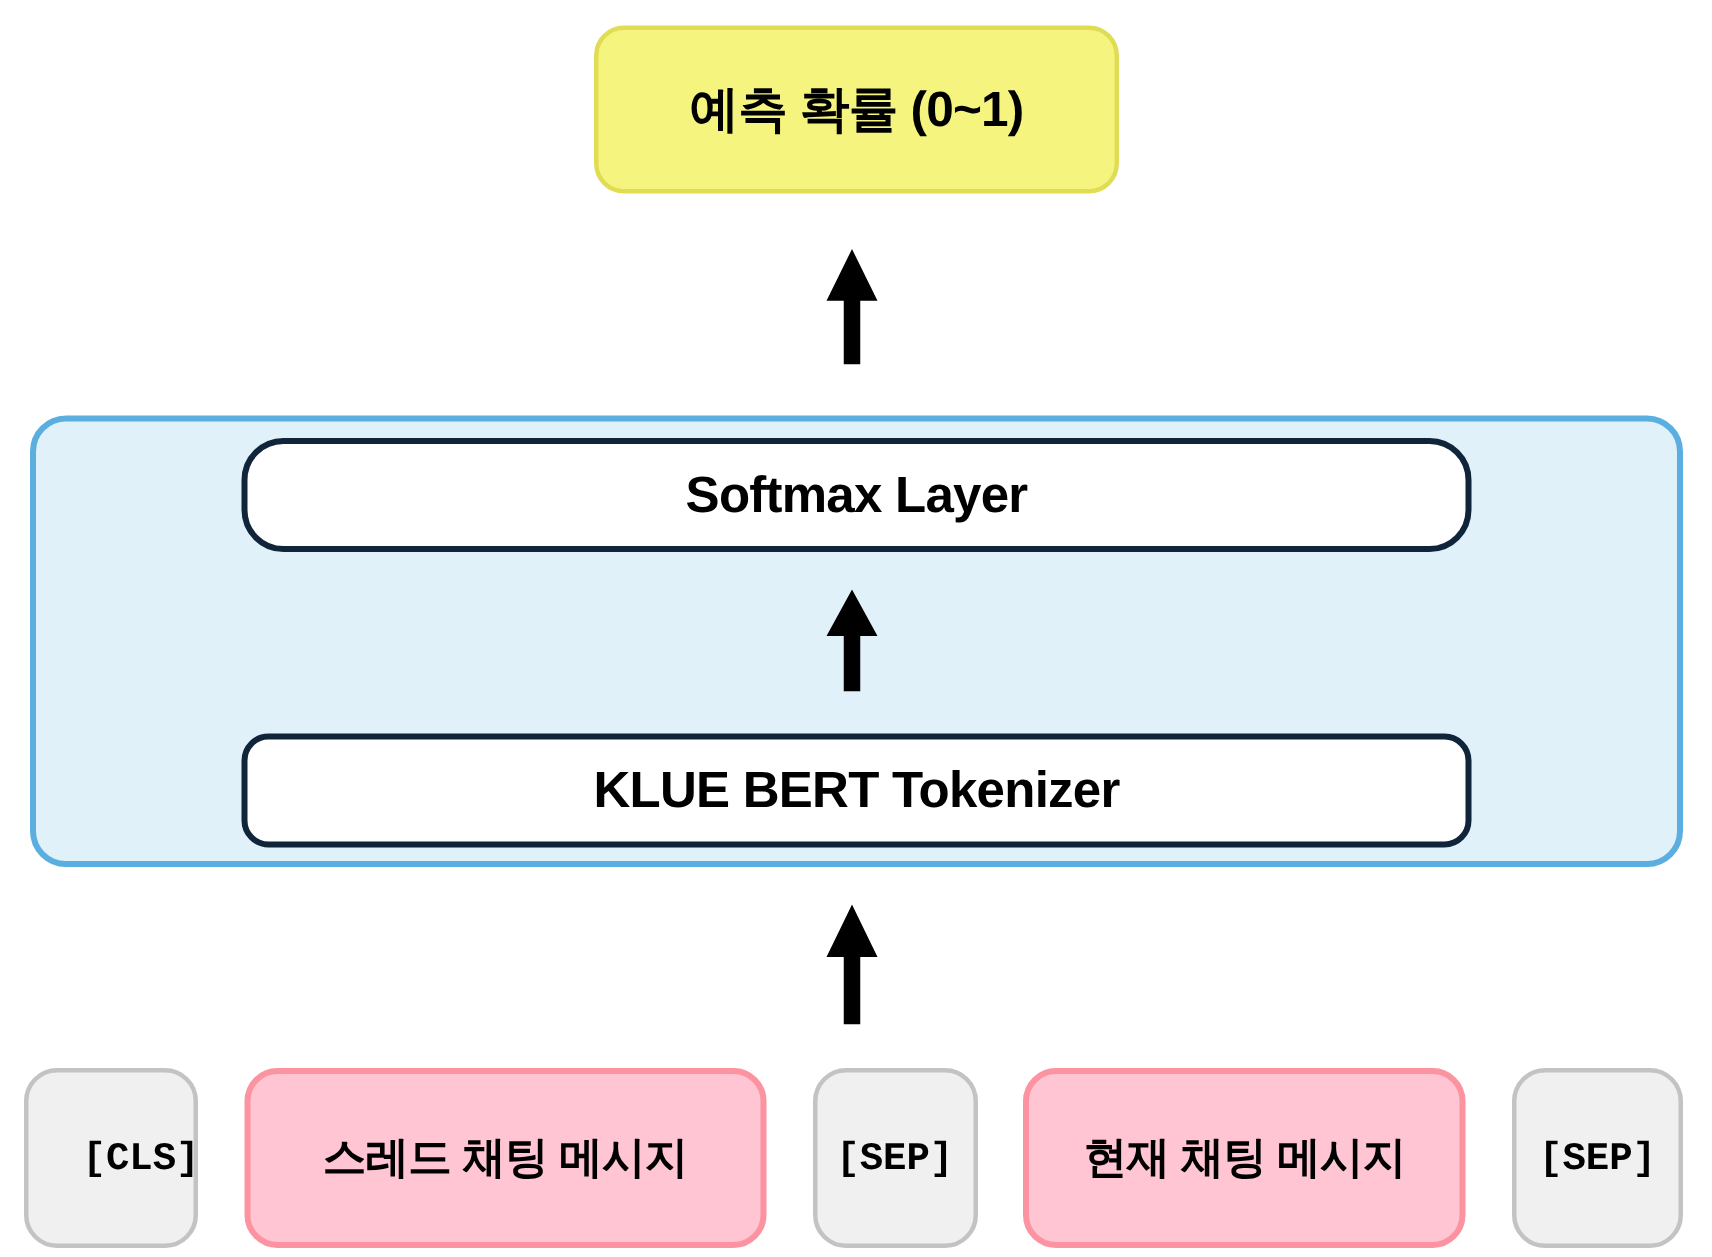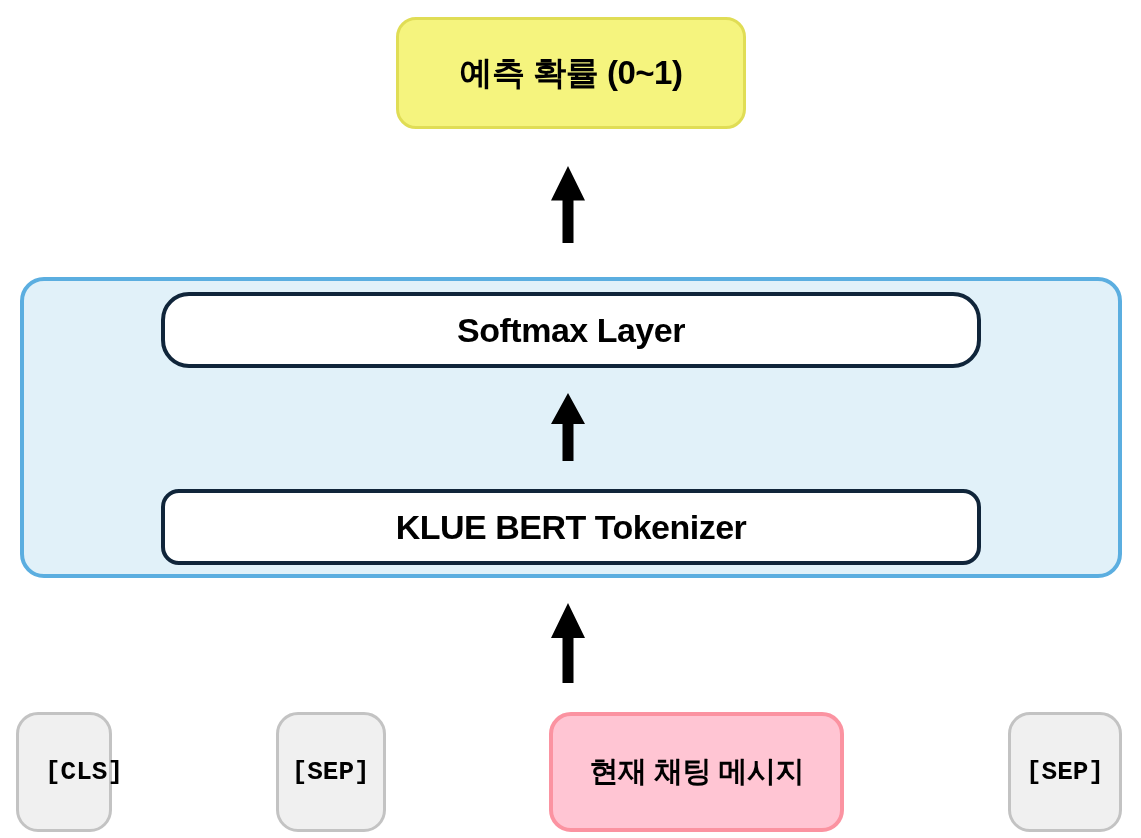--- a/index.html
+++ b/index.html
@@ -98,21 +98,21 @@
     font-size: 26px;
     font-weight: 700;
   }
   .token.message {
     background: var(--message-fill);
     border: 4px solid var(--message-border);
     font-size: 29px;
     font-weight: 700;
     letter-spacing: -0.5px;
   }
-  .token-cls { width: 96px; padding-left: 40px; }
+  .token-cls { width: 116px; padding-left: 40px; }
   .token-thread { width: 348px; }
   .token-sep1 { width: 110px; }
   .token-current { width: 295px; }
   .token-sep2 { width: 114px; }
   .arrow svg { display: block; width: 100%; height: 100%; }
 </style>
 </head>
 <body>
 
 <div class="canvas">
@@ -146,20 +146,23 @@
   <div class="arrow arrow-to-model">
     <svg viewBox="0 0 40 80" preserveAspectRatio="none" aria-hidden="true">
       <polygon points="20,0 37,35 25.5,35 25.5,80 14.5,80 14.5,35 3,35" fill="var(--arrow)"></polygon>
     </svg>
   </div>
 
   <div class="token-row">
     <div class="token special token-cls">
       <span>[CLS]</span>
     </div>
+    <div class="token message token-thread">
+      <span>스레드 채팅 메시지</span>
+    </div>
     <div class="token special token-sep1">
       <span>[SEP]</span>
     </div>
     <div class="token message token-current">
       <span>현재 채팅 메시지</span>
     </div>
     <div class="token special token-sep2">
       <span>[SEP]</span>
     </div>
   </div>

